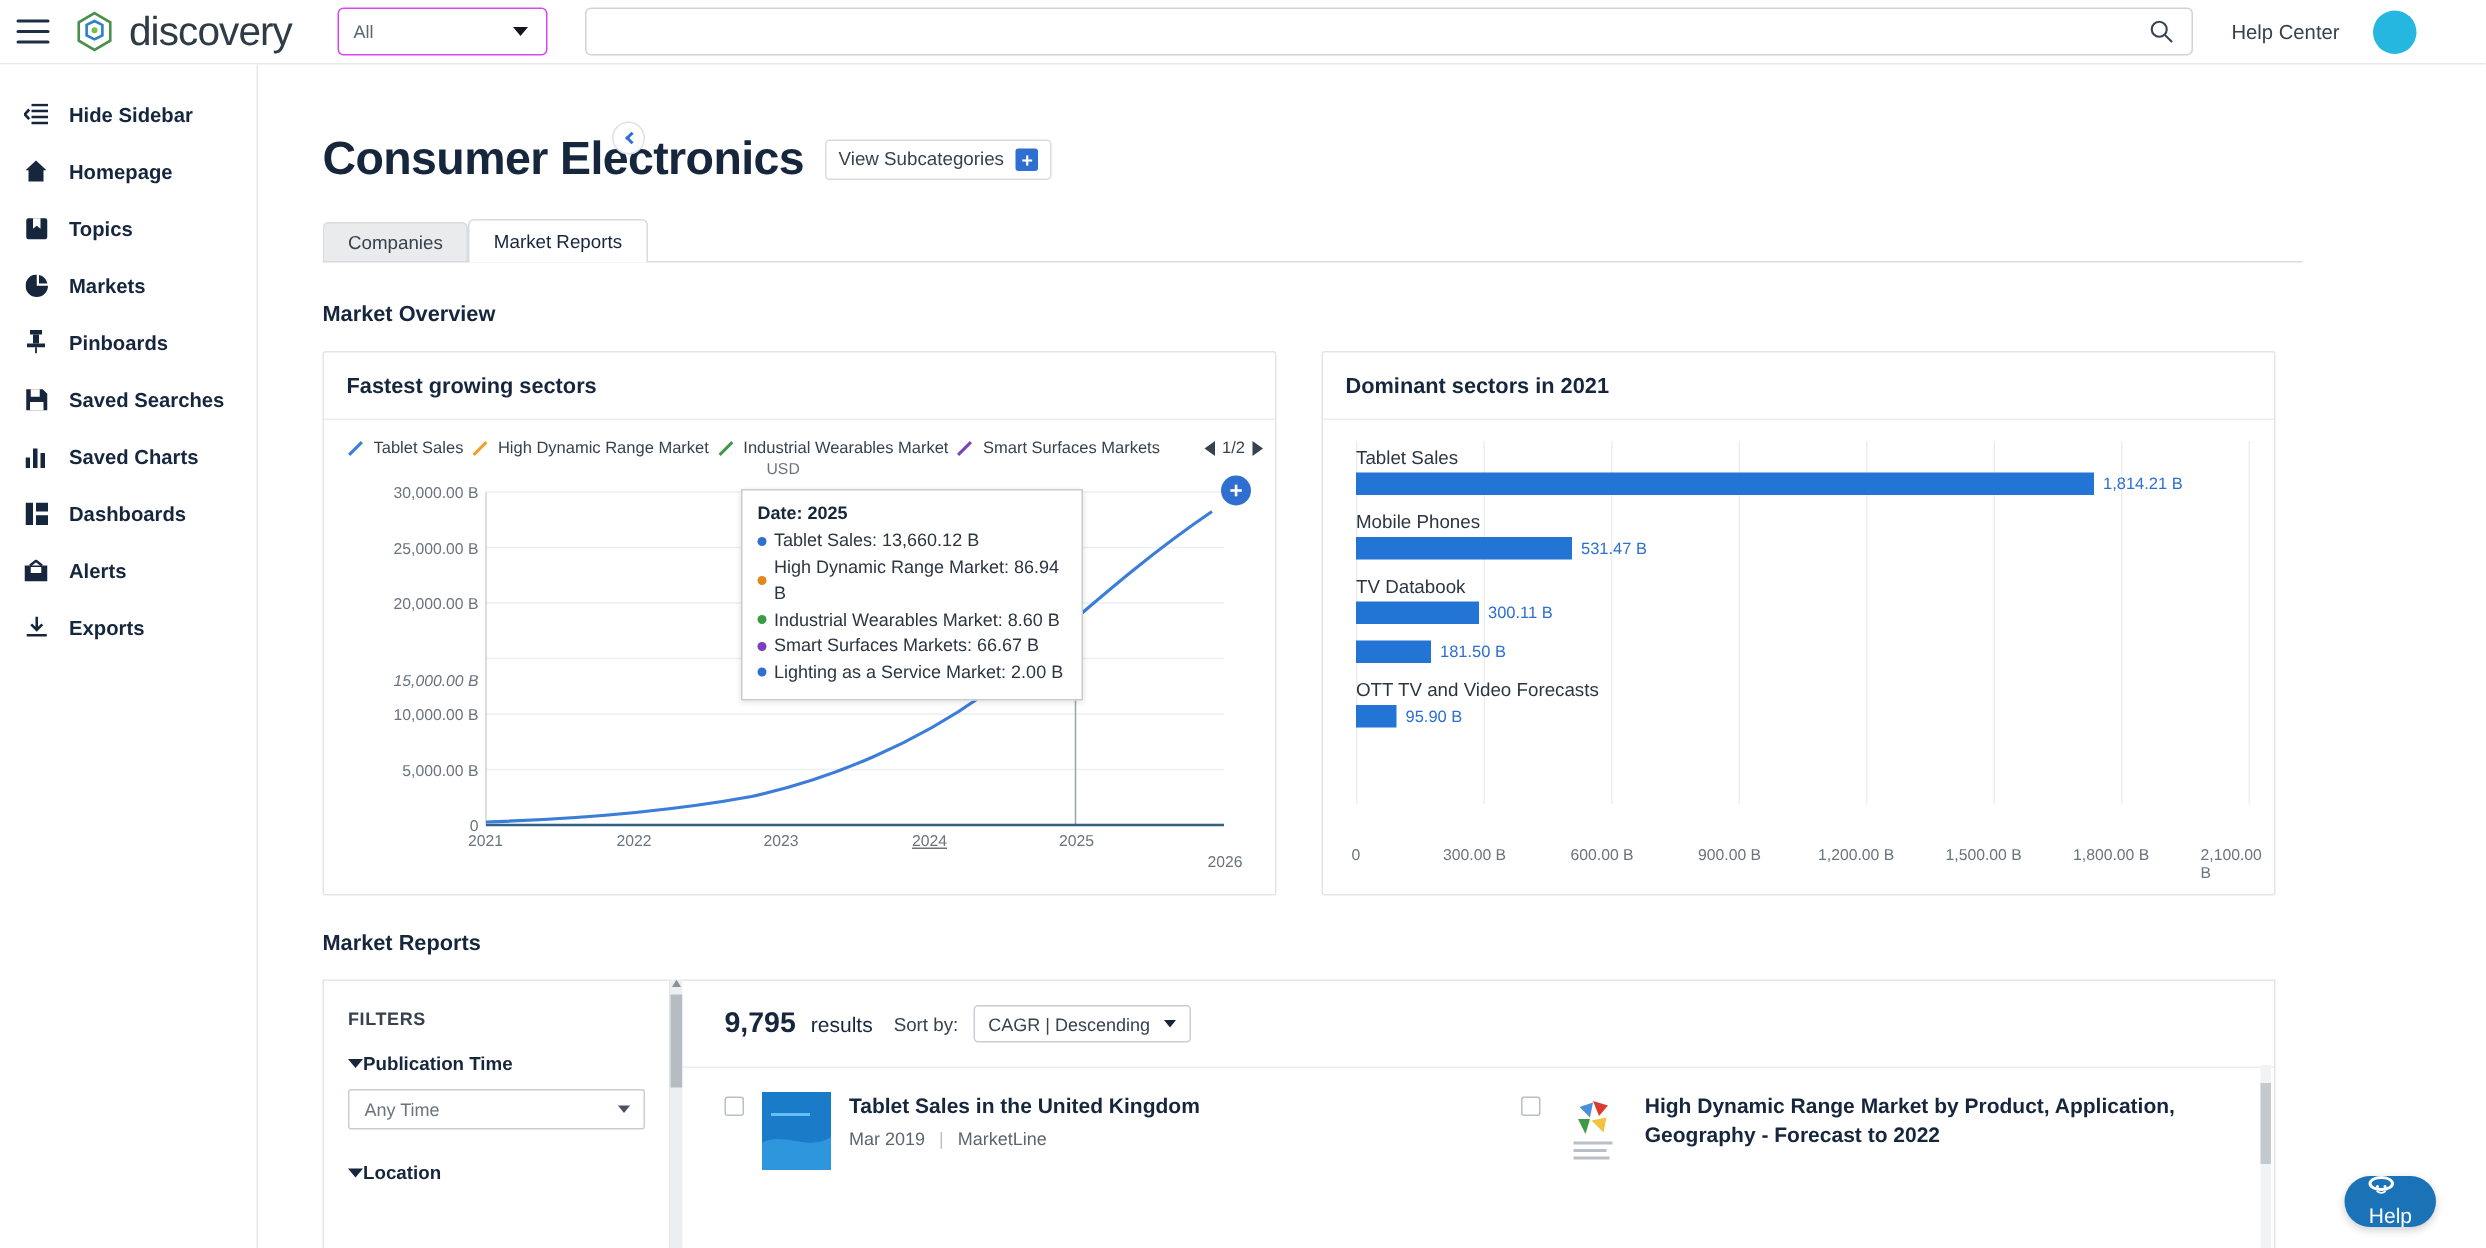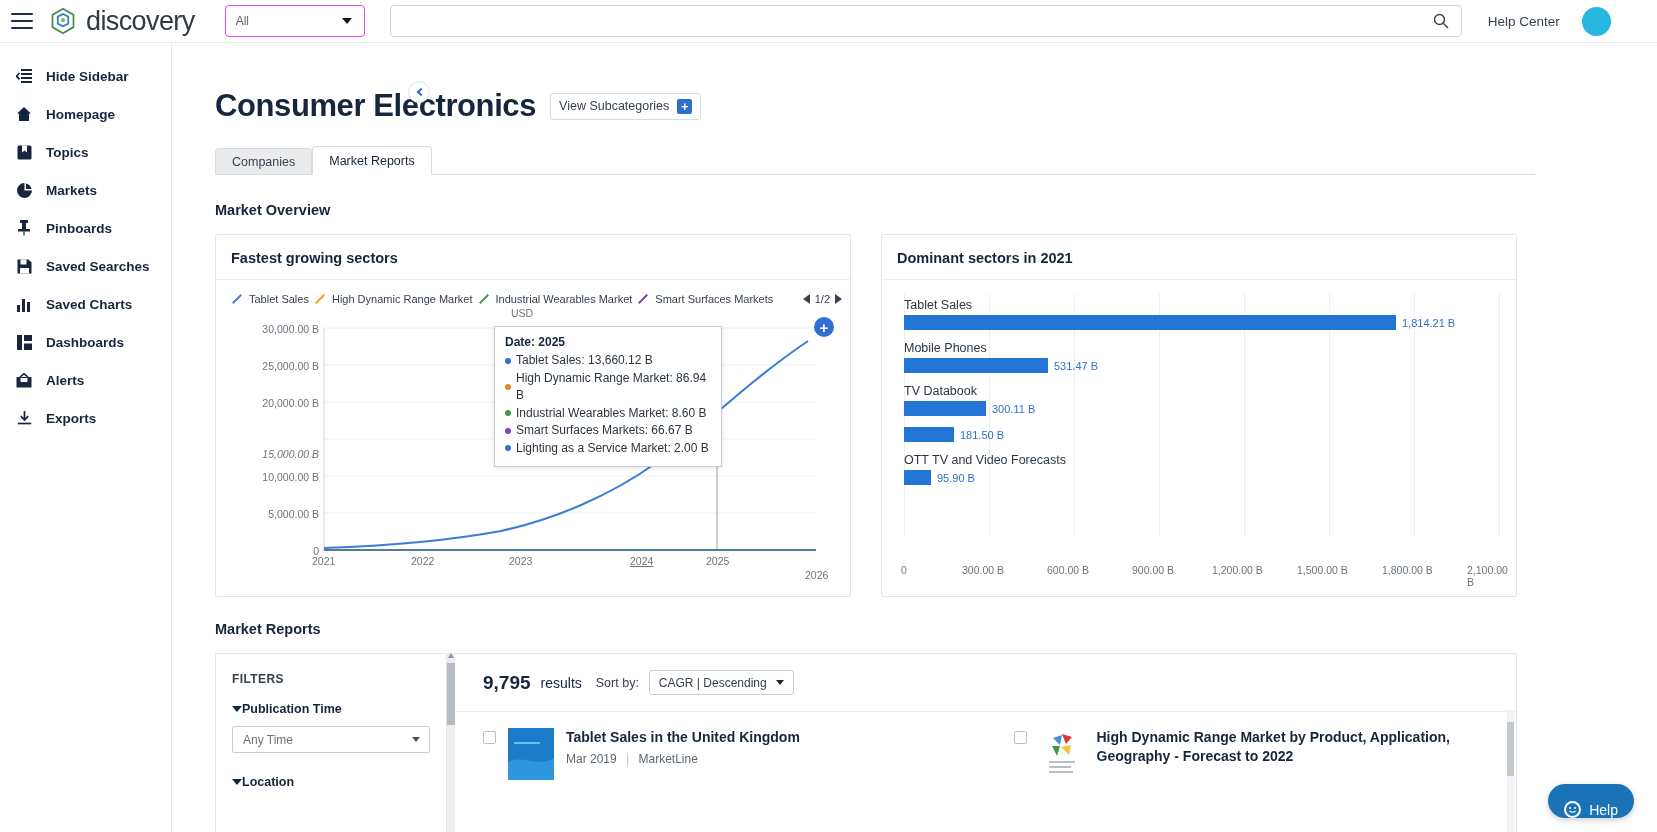--- a/index.html
+++ b/index.html
@@ -154,23 +154,23 @@
   .res-cb { width: 13px; height: 13px; border: 1px solid #b9bfc6; border-radius: 2px; background: #fff; flex: none; margin-top: 3px; }
   .res-thumb { width: 46px; height: 52px; flex: none; overflow: hidden; }
   .res-title { font-size: 14px; font-weight: 700; color: #16263d; line-height: 19px; }
   .res-meta { font-size: 12px; color: #5c6670; margin-top: 5px; }
   .res-sep { color: #b9bfc6; margin: 0 6px; }
 
   .res-vscroll { position: absolute; right: 2px; top: 56px; width: 7px; height: 140px; background: #f2f3f5; }
   .res-vscroll .thumb2 { position: absolute; top: 12px; width: 7px; height: 54px; background: #c4c9ce; }
 
   
-  .help-fab { position: absolute; right: 23px; bottom: 14px; height: 34px; border-radius: 17px;
-    background: #1a73b7; color: #fff; display: flex; align-items: flex-end; gap: 8px; padding: 0 16px;
-    font-size: 14px; cursor: pointer; box-shadow: 0 2px 6px rgba(0,0,0,.2); }
+  .help-fab { position: absolute; right: 33px; bottom: 14px; height: 34px; border-radius: 17px;
+    background: #1a73b7; color: #fff; display: flex; align-items: flex-start; gap: 8px; padding: 0 16px;
+    font-size: 14px; cursor: pointer; box-shadow: 0 2px 6px rgba(0,0,0,.2); flex-direction: column; }
   .help-smiley { width: 17px; height: 17px; border-radius: 50%; border: 2px solid #fff; position: relative; }
 </style>
 </head>
 <body>
 
 <div class="topbar">
   <div class="hamburger">
       <i></i>
       <i></i>
       <i></i>
@@ -406,21 +406,21 @@
           </div>
           <div class="tt-row">
             <span class="tt-dot" style="background:#2f6fd0"></span>
             <span>Lighting as a Service Market: 2.00 B</span>
           </div>
         </div>
 
         <div class="xtick" style="left:96px;top:250px;">2021</div>
         <div class="xtick" style="left:195px;top:250px;">2022</div>
         <div class="xtick" style="left:293px;top:250px;">2023</div>
-        <div class="xtick" style="left:414px;top:250px;text-decoration:underline;">2024</div>
+        <div class="xtick" style="left:392px;top:250px;text-decoration:underline;">2024</div>
         <div class="xtick" style="left:490px;top:250px;">2025</div>
         <div class="xtick" style="left:589px;top:264px;">2026</div>
       </div>
     </div>
 
     <div class="card card-r">
       <div class="card-title">Dominant sectors in 2021</div>
 
       <div class="bars">
         <div class="bgrid" style="left:22px;"></div>

